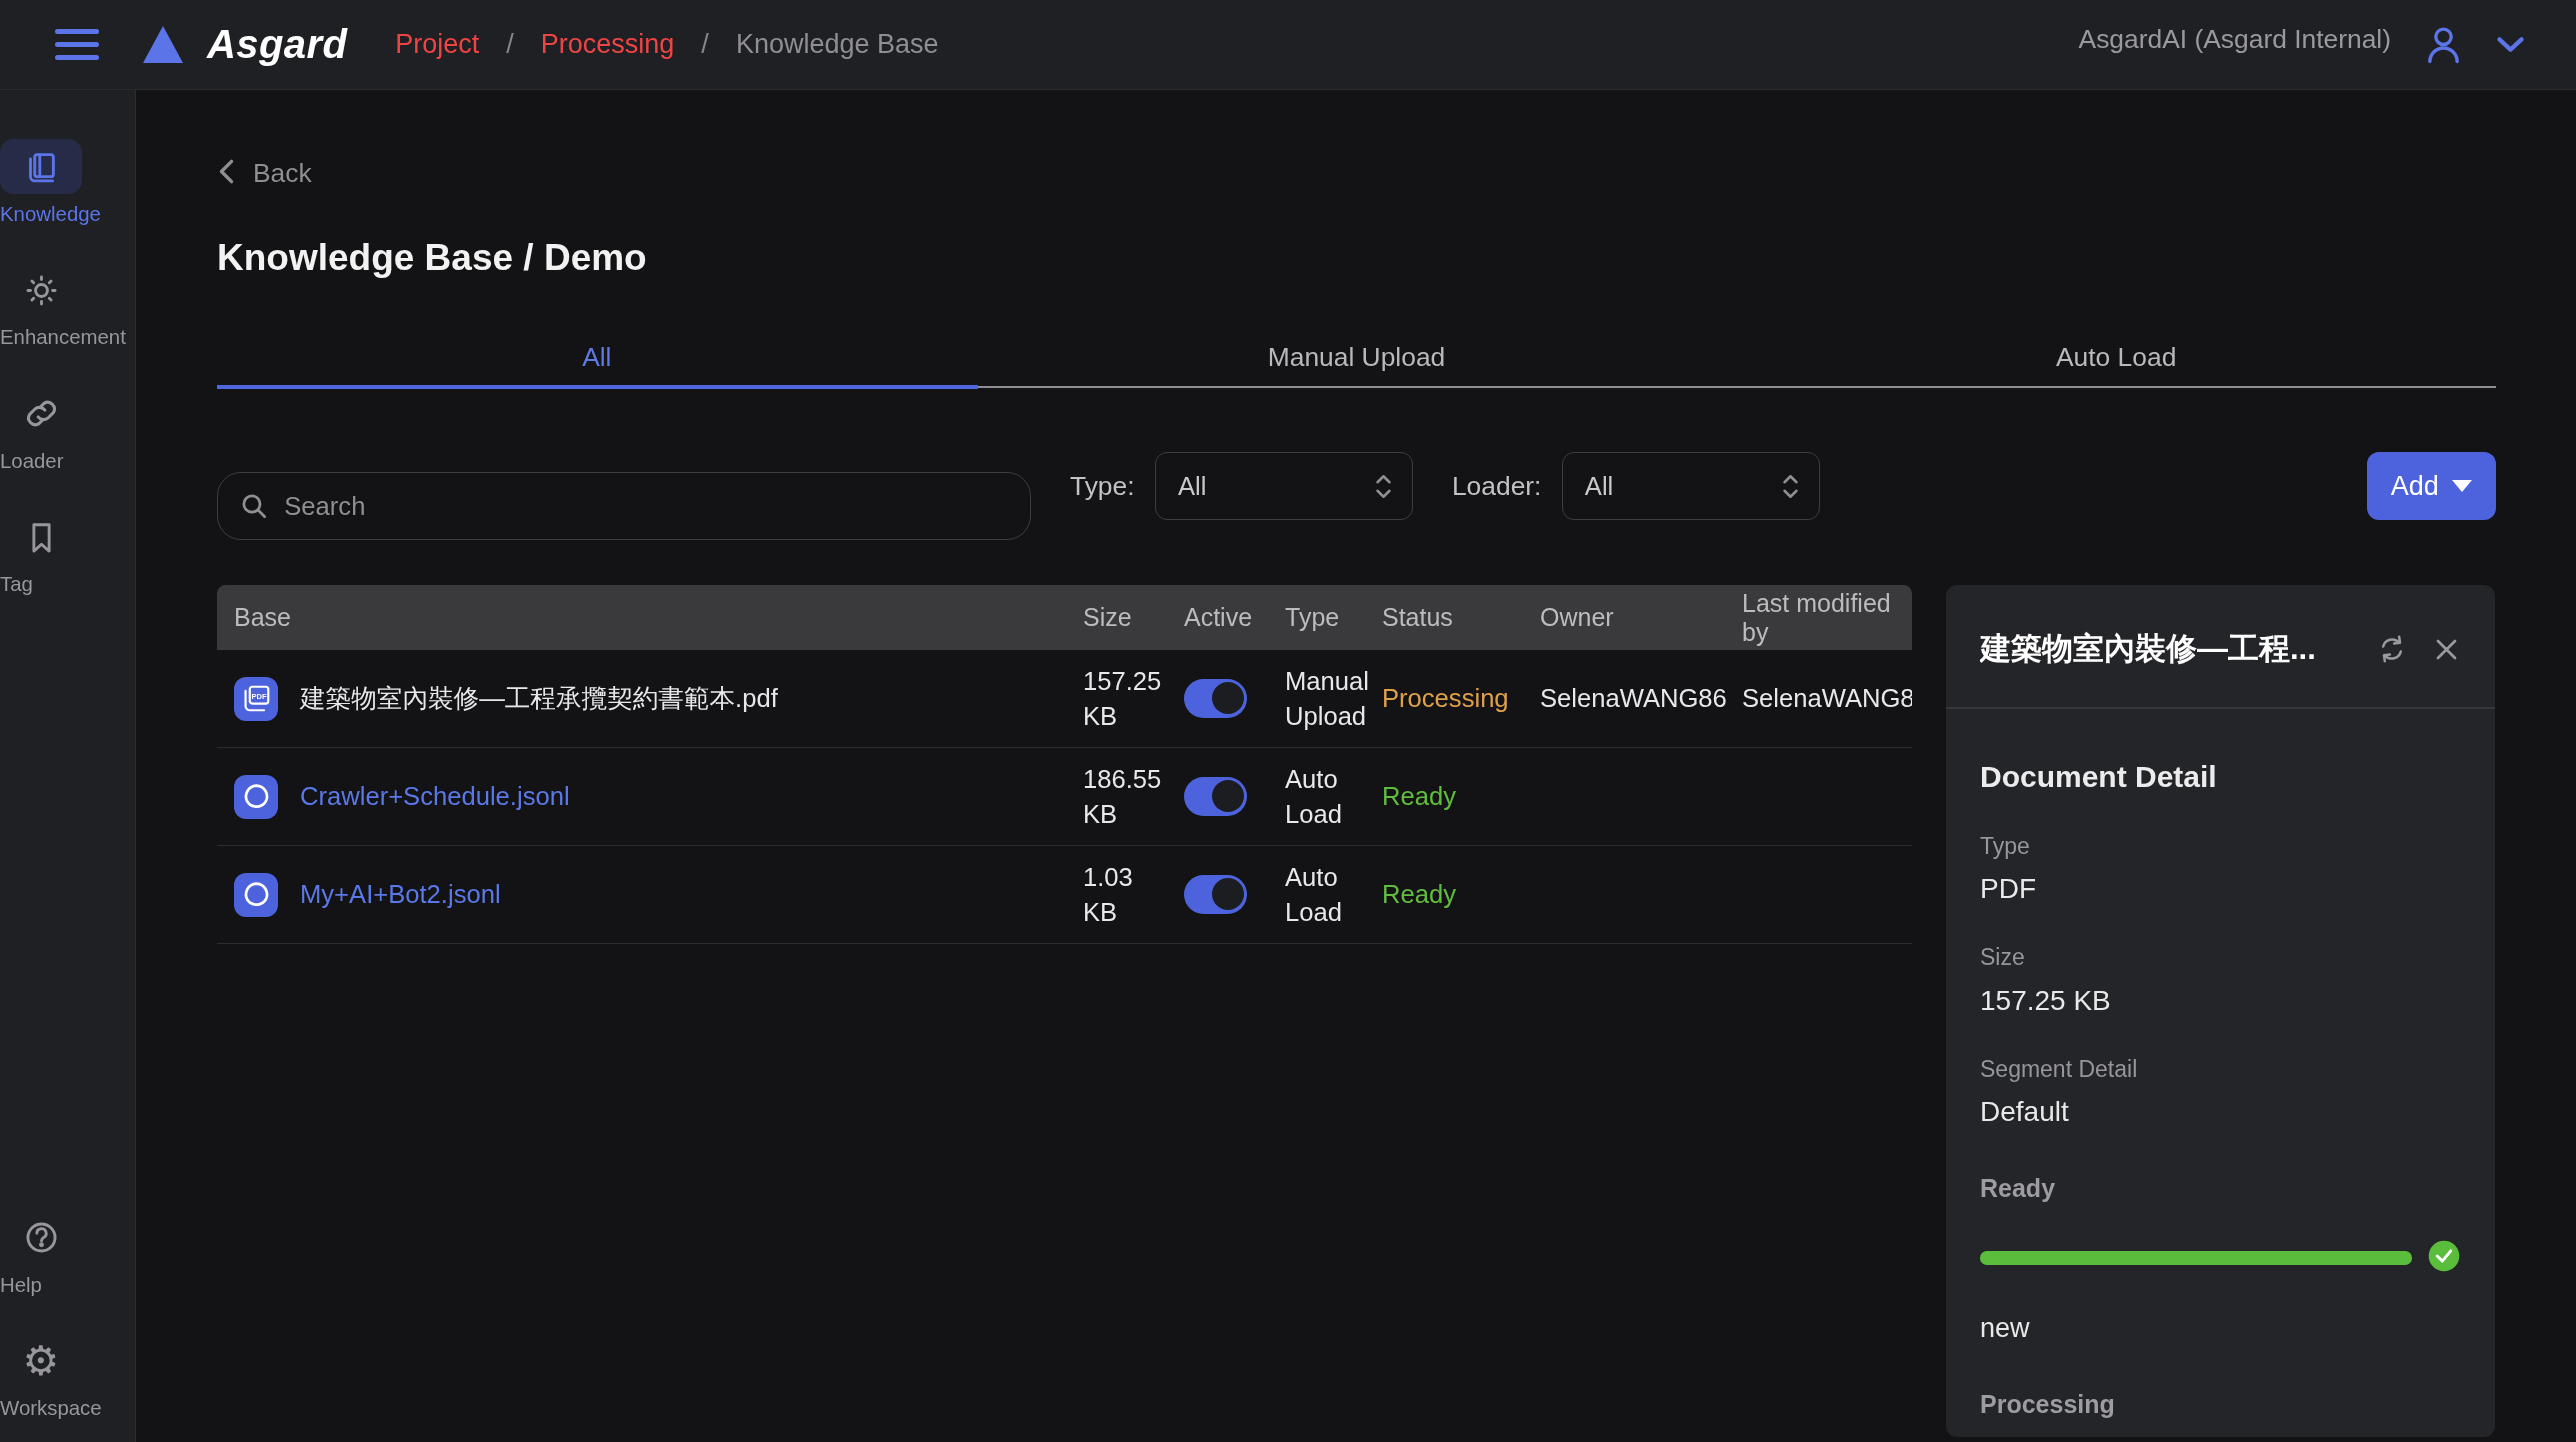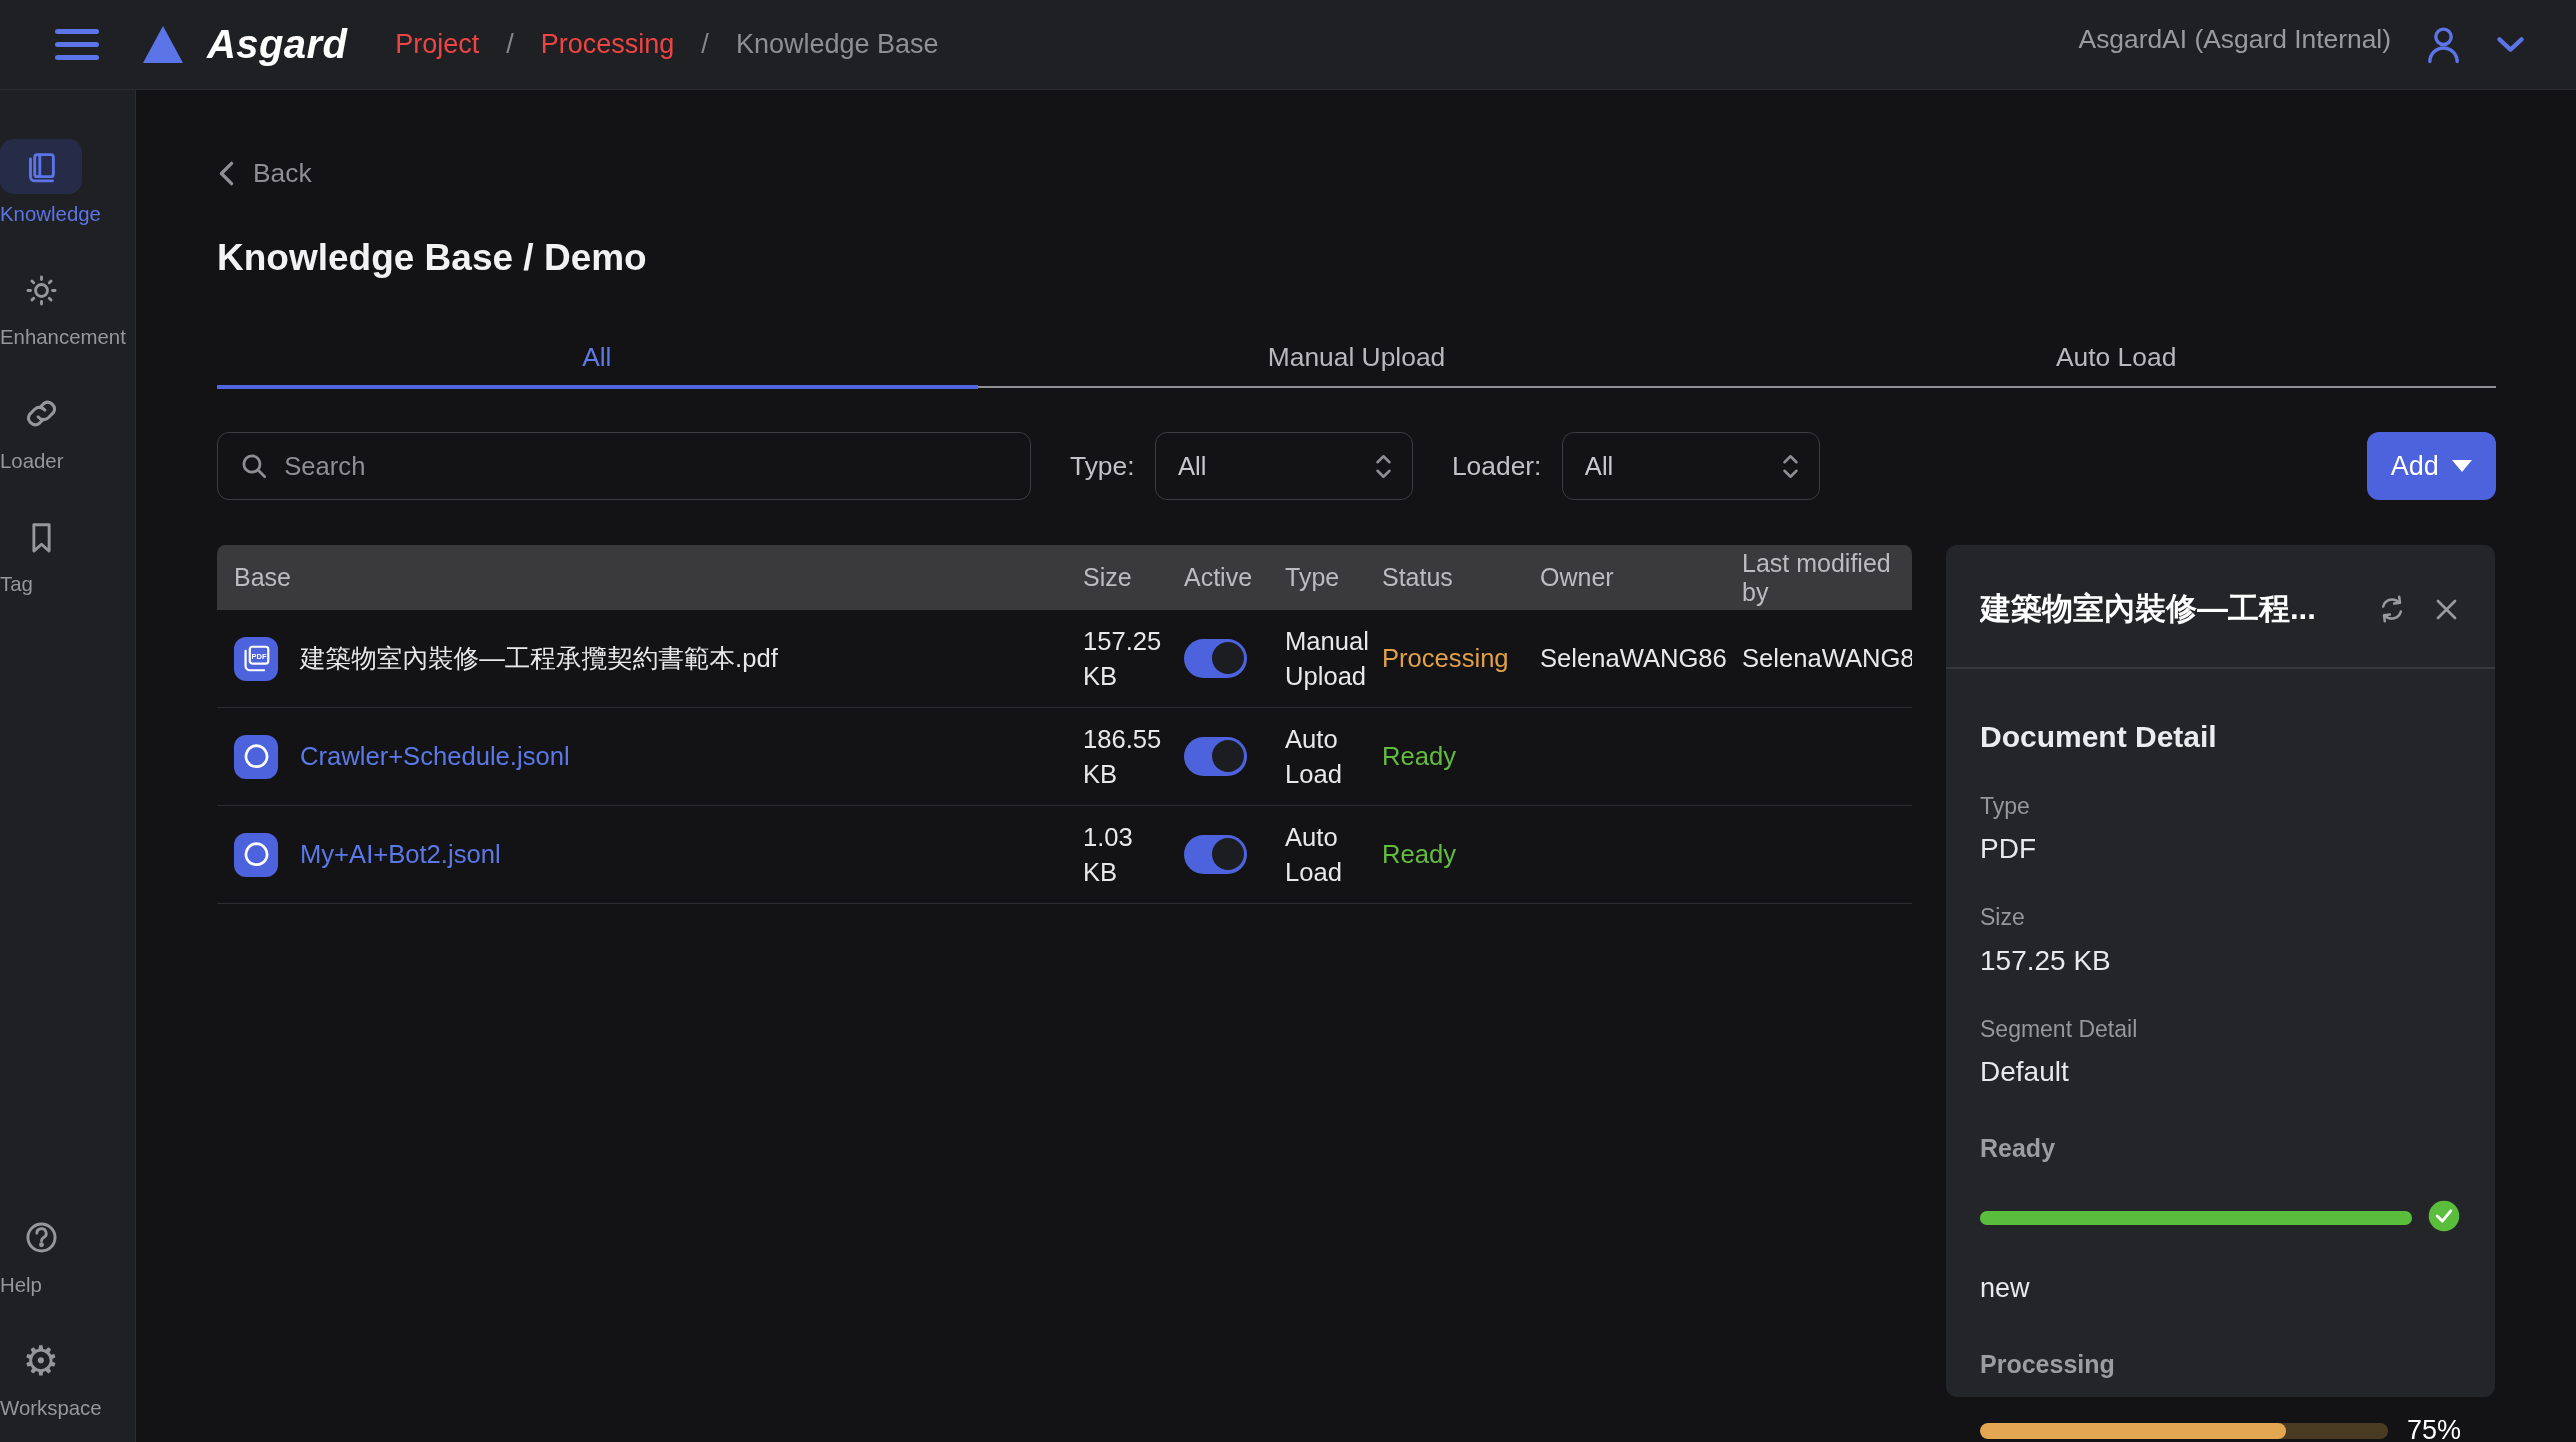--- a/index.html
+++ b/index.html
@@ -28,30 +28,30 @@
   .nav-icon-wrap { width:82px; height:55px; border-radius:13.6px; display:flex; align-items:center; justify-content:center; }
   .nav-item.active .nav-icon-wrap { background:#262c47; }
   .nav-label { font-size:20.4px; color:#96969b; margin-top:8.5px; }
   .nav-item.active .nav-label { color:#5b74e8; }
   .sidebar-spacer { flex:1; }
   .sidebar-bottom { margin-bottom:22px; width:100%; }
   .gear-glyph { font-size:41px; color:#96969b; line-height:1; font-family:"DejaVu Sans",sans-serif; }
 
   
   .main { flex:1; padding:0 80px 0 81px; position:relative; overflow:hidden; }
-  .back-row { margin-top:68px; display:flex; align-items:center; gap:17px; color:#8e8e93; font-size:26.4px; cursor:pointer; width:fit-content; }
+  .back-row { margin-top:68px; display:flex; gap:17px; color:#8e8e93; font-size:26.4px; cursor:pointer; width:fit-content; }
   .page-title { margin-top:48px; font-size:37px; font-weight:700; color:#f2f2f3; }
 
   .tabs { margin-top:51px; display:flex; position:relative; border-bottom:2.6px solid #8f8f93; height:58px; }
   .tab { flex:1; display:flex; align-items:flex-start; justify-content:center; font-size:26.4px; color:#b9b9bd; padding-top:12px; cursor:pointer; }
   .tab.active { color:#5f79e6; }
   .tab-ink { position:absolute; left:0; bottom:-3.4px; width:33.4%; height:4.3px; background:#5066de; }
 
   .filter-row { margin-top:44px; display:flex; align-items:center; }
-  .search-box { width:814px; height:68px; border:1.7px solid #3c3d42; border-radius:12px; display:flex; align-items:center; padding:0 22px; background:transparent; }
+  .search-box { width:814px; height:68px; border:1.7px solid #3c3d42; border-radius:24px; display:flex; align-items:center; padding:0 22px; background:transparent;margin-top:40px; }
   .search-box input { flex:1; margin-left:15.3px; background:transparent; border:none; outline:none; color:#dddde0; font-size:25.6px; font-family:inherit; }
   .search-box input::placeholder { color:#8e8e93; }
   .fl-label { font-size:26.4px; color:#c2c2c6; margin-left:39px; }
   .select { width:258px; height:68px; border:1.7px solid #3c3d42; border-radius:12px; display:flex; align-items:center; padding:0 19px 0 22px; margin-left:20.4px; cursor:pointer; }
   .select-value { font-size:25.6px; color:#c9c9cd; }
   .select svg { margin-left:auto; }
   .add-btn { margin-left:auto; width:129px; height:68px; background:#4d63dd; border-radius:12px; border:none; color:#ffffff; font-size:27px; font-family:inherit; display:flex; align-items:center; justify-content:center; gap:13.6px; cursor:pointer; }
   .caret-down { width:0; height:0; border-left:10.2px solid transparent; border-right:10.2px solid transparent; border-top:12px solid #ffffff; }
 
   

